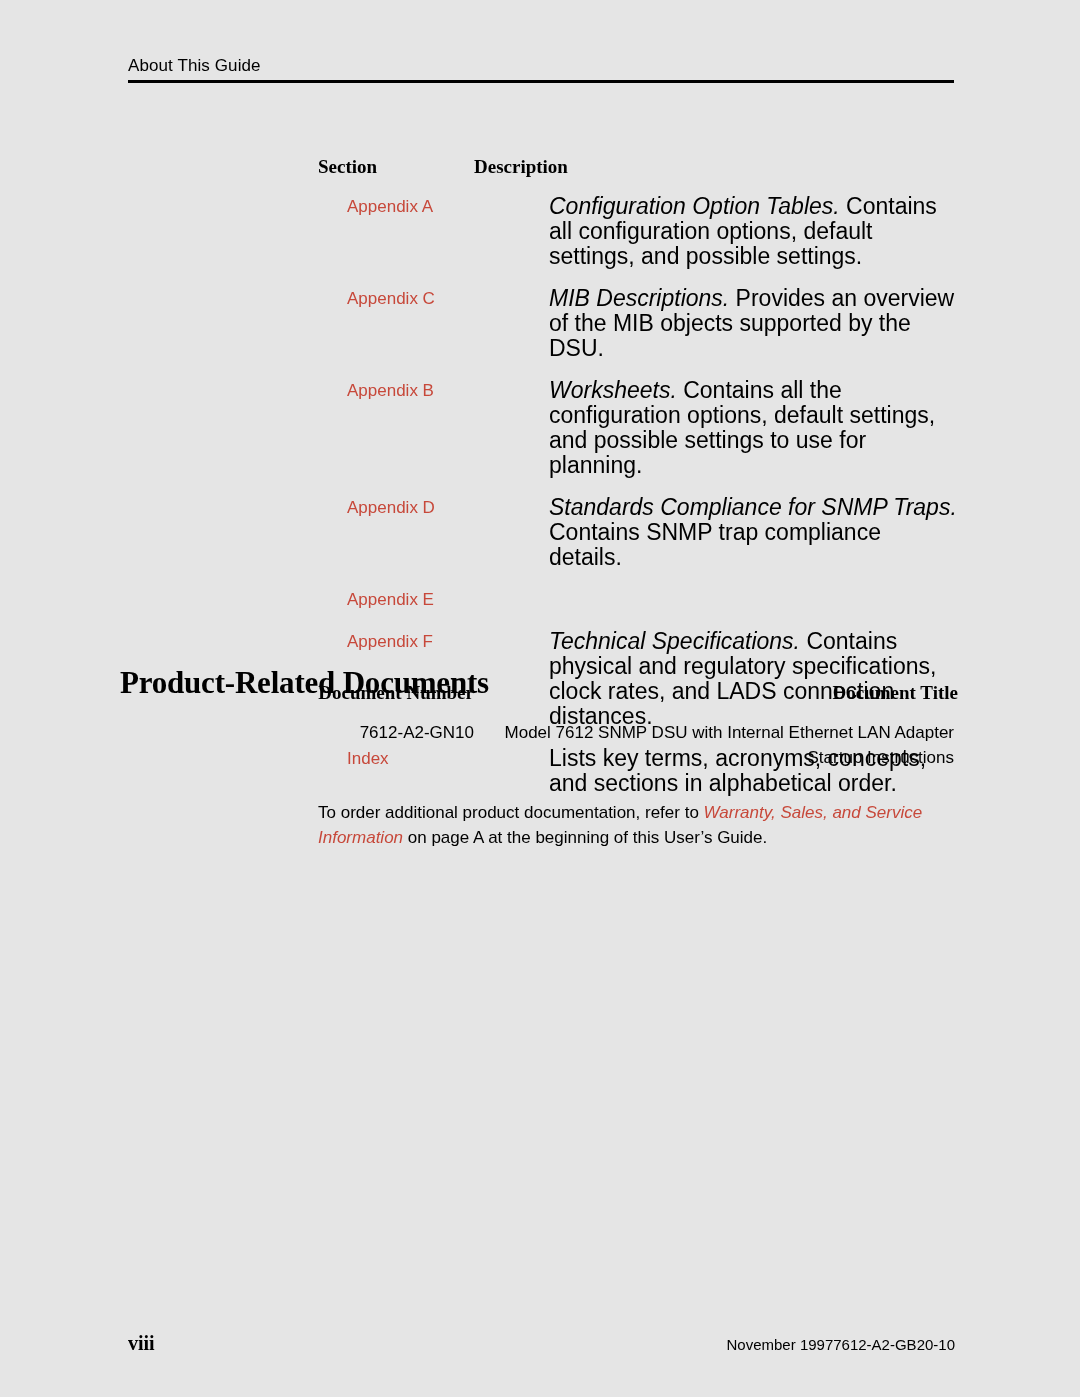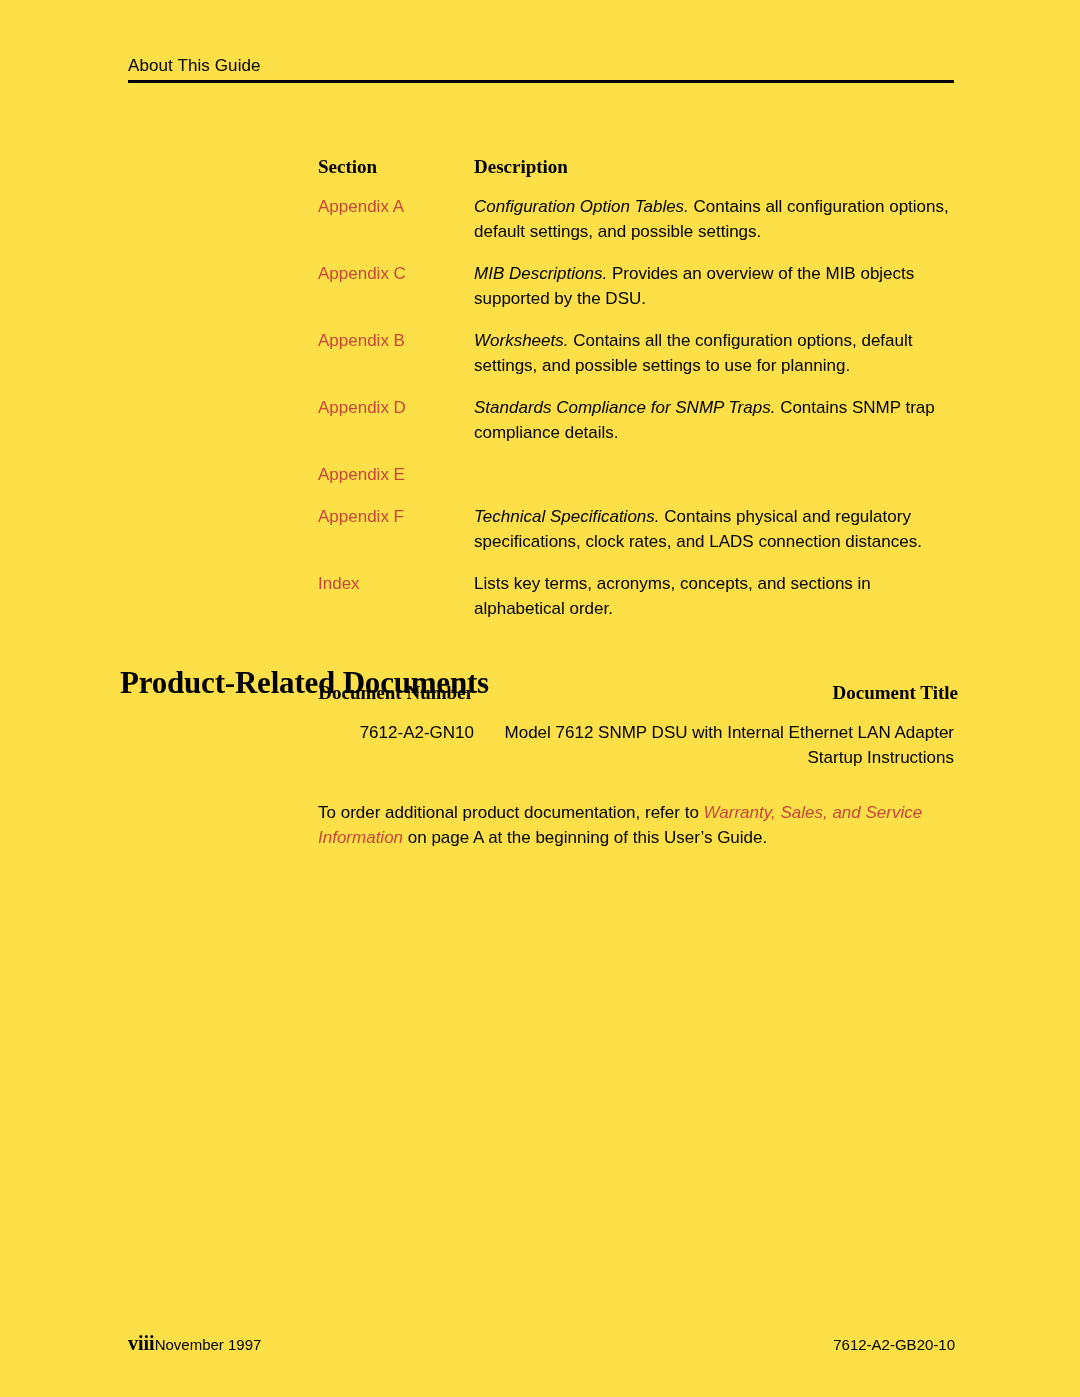--- a/index.html
+++ b/index.html
@@ -4,21 +4,21 @@
 <style>
   html, body {
     margin: 0;
     padding: 0;
     background: #ffffff;
   }
   .page {
     position: relative;
     width: 1080px;
     height: 1397px;
-    background: #fde047;
+    background: #e5e5e5;
     overflow: hidden;
     font-family: "Liberation Sans", sans-serif;
     color: #000000;
     -webkit-font-smoothing: antialiased;
   }
 
   
   .running-header {
     position: absolute;
     left: 128px;
@@ -68,27 +68,29 @@
   }
   .table-row:last-child { margin-bottom: 0; }
 
   .cell-section {
     width: 156px;
     flex: 0 0 156px;
     font-family: "Liberation Sans", sans-serif;
     font-size: 17px;
     line-height: 25px;
     color: #C7483A;
+    margin-left: 29px;
   }
   .cell-desc {
     flex: 1 1 auto;
     font-family: "Liberation Sans", sans-serif;
-    font-size: 17px;
-    line-height: 25px;
-    color: #000000;
+    font-size: 23px;
+    line-height: 25px;
+    color: #000000;
+    margin-left: 46px;
   }
   .cell-desc em {
     font-style: italic;
   }
   .cell-number {
     width: 156px;
     flex: 0 0 156px;
     font-family: "Liberation Sans", sans-serif;
     font-size: 17px;
     line-height: 25px;
@@ -145,21 +147,21 @@
     flex: 0 0 auto;
     font-family: "Liberation Serif", serif;
     font-weight: bold;
     font-size: 20px;
     line-height: 22px;
     color: #000000;
     text-align: center;
   }
   .footer-date {
     flex: 1 1 auto;
-    text-align: left;
+    text-align: right;
     font-family: "Liberation Sans", sans-serif;
     font-size: 15px;
     line-height: 22px;
     color: #000000;
   }
   .footer-docnum {
     flex: 0 0 auto;
     font-family: "Liberation Sans", sans-serif;
     font-size: 15px;
     line-height: 22px;

